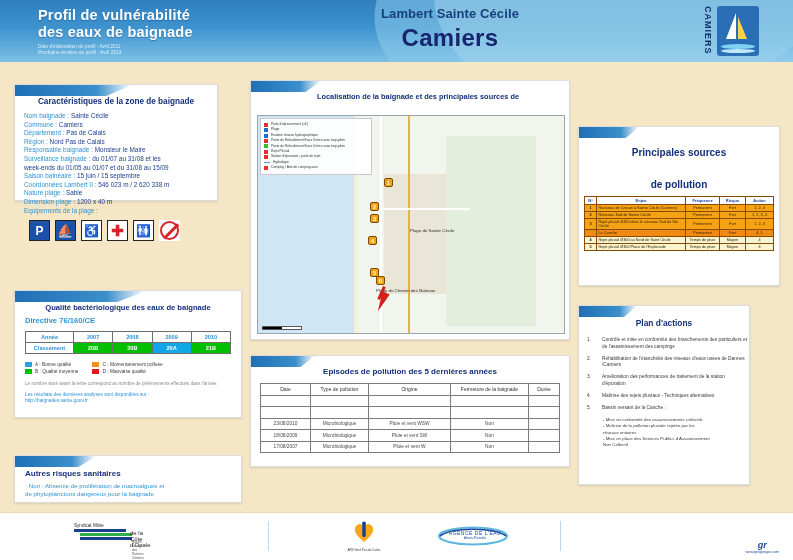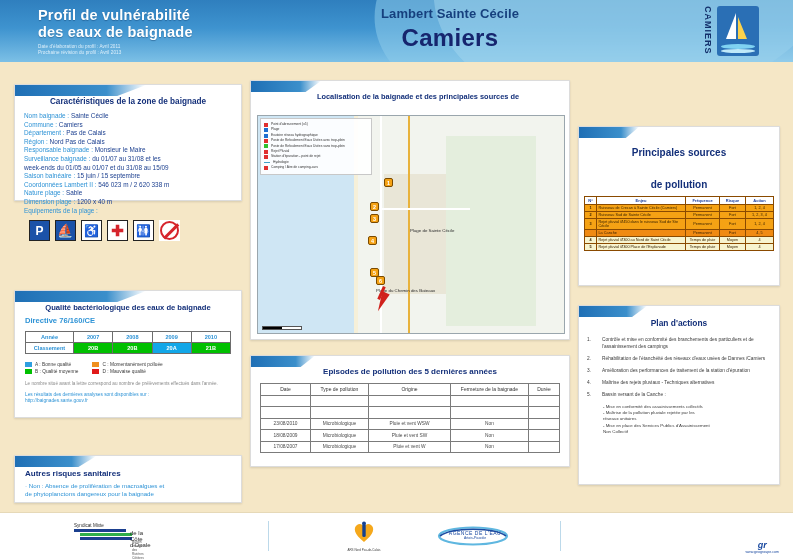--- a/index.html
+++ b/index.html
@@ -66,21 +66,21 @@
   .card-tab {
     position:absolute; left:0; top:0; height:11px; width:58%;
     background: linear-gradient(90deg,#1f6fb5 0%, #3b8fcb 70%, rgba(59,143,203,0) 100%);
     clip-path: polygon(0 0, 100% 0, 78% 100%, 0 100%);
   }
   .card-title {
     color:#14307a; font-weight:bold; text-align:center;
   }
 
   
-  #c-carac { left:14px; top:84px; width:228px; height:117px; }
+  #c-carac { left:14px; top:84px; width:204px; height:117px; }
   #c-carac .card-title{ font-size:8.2px; margin-top:12px;}
   .carac-list{ margin:6px 0 0 9px; }
   .carac-list div{ font-size:6.4px; color:#2e93d6; line-height:8.6px; white-space:nowrap;}
   .carac-list div b{ color:#1b3f8f; font-weight:normal; }
   .equip { display:flex; gap:5px; margin:5px 0 0 14px; }
   .eq { width:21px; height:21px; border:1px solid #222; display:flex;align-items:center;justify-content:center; font-size:12px; font-weight:bold;}
   .eq.parking{ background:#1b52a8; color:#fff; }
   .eq.sail{ background:#1b52a8; color:#fff; font-size:13px;}
   .eq.wheel{ background:#fff; color:#111; }
   .eq.cross{ background:#fff; color:#d6242c; font-size:15px;}
@@ -151,21 +151,21 @@
   table.src{ margin:6px auto 0; border-collapse:collapse; width:190px;}
   table.src td{ border:1px solid #8a4a00; font-size:3.8px; padding:1px 1.5px; color:#3a2300; vertical-align:middle;}
   table.src td.h{ background:#ffffff; color:#1a3c9b; font-weight:bold; text-align:center; font-size:4px;}
   table.src td.c{ text-align:center; }
   .r-or{ background:#f5a214; }
   .r-or2{ background:#f08a12; }
   .r-ylw{ background:#f7f4cf; }
   .num{ font-weight:bold; color:#b03a00; text-align:center;}
 
   
-  #c-plan { left:578px; top:305px; width:202px; height:180px;}
+  #c-plan { left:578px; top:305px; width:172px; height:180px;}
   #c-plan .card-title{ font-size:8.4px; margin-top:12px;}
   ol.plan{ margin:9px 0 0 8px; padding:0; list-style:none;}
   ol.plan li{ display:flex; gap:7px; margin-bottom:5.5px; }
   ol.plan li .n{ font-size:4.8px; color:#3a3a3a; width:8px; flex:0 0 8px;}
   ol.plan li .t{ font-size:4.8px; color:#3a3a3a; line-height:6.6px;}
   .sub-bullets{ margin:4px 0 0 24px;}
   .sub-bullets div{ font-size:4.4px; color:#3a3a3a; line-height:6.2px;}
 
   
   .footer{

